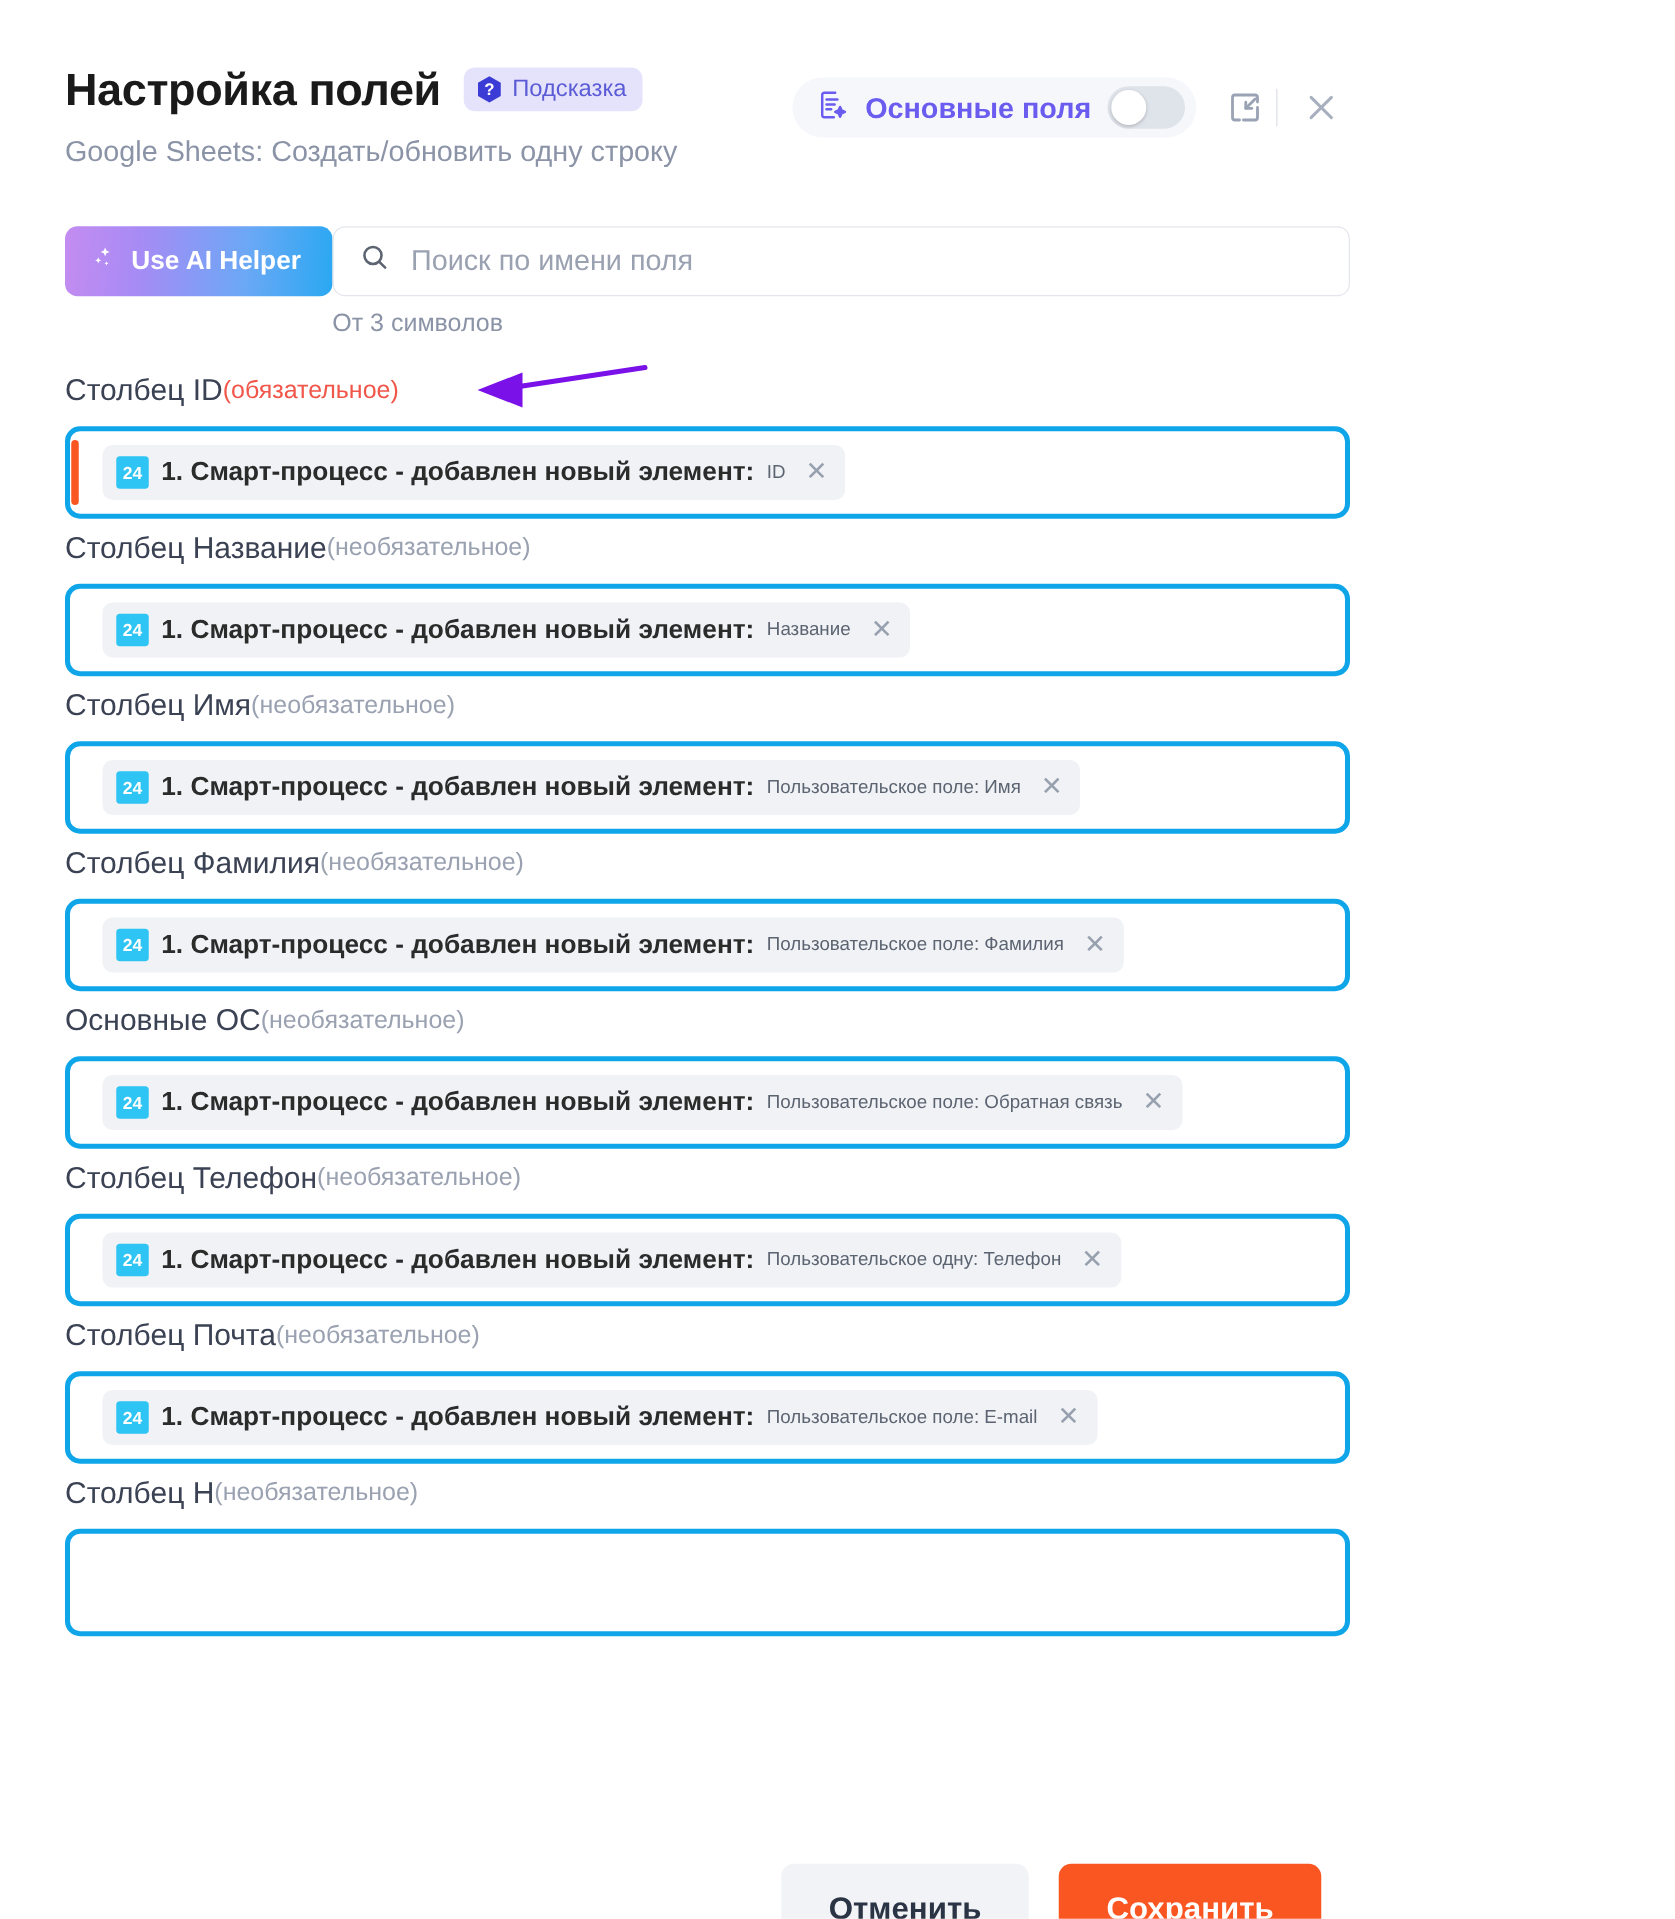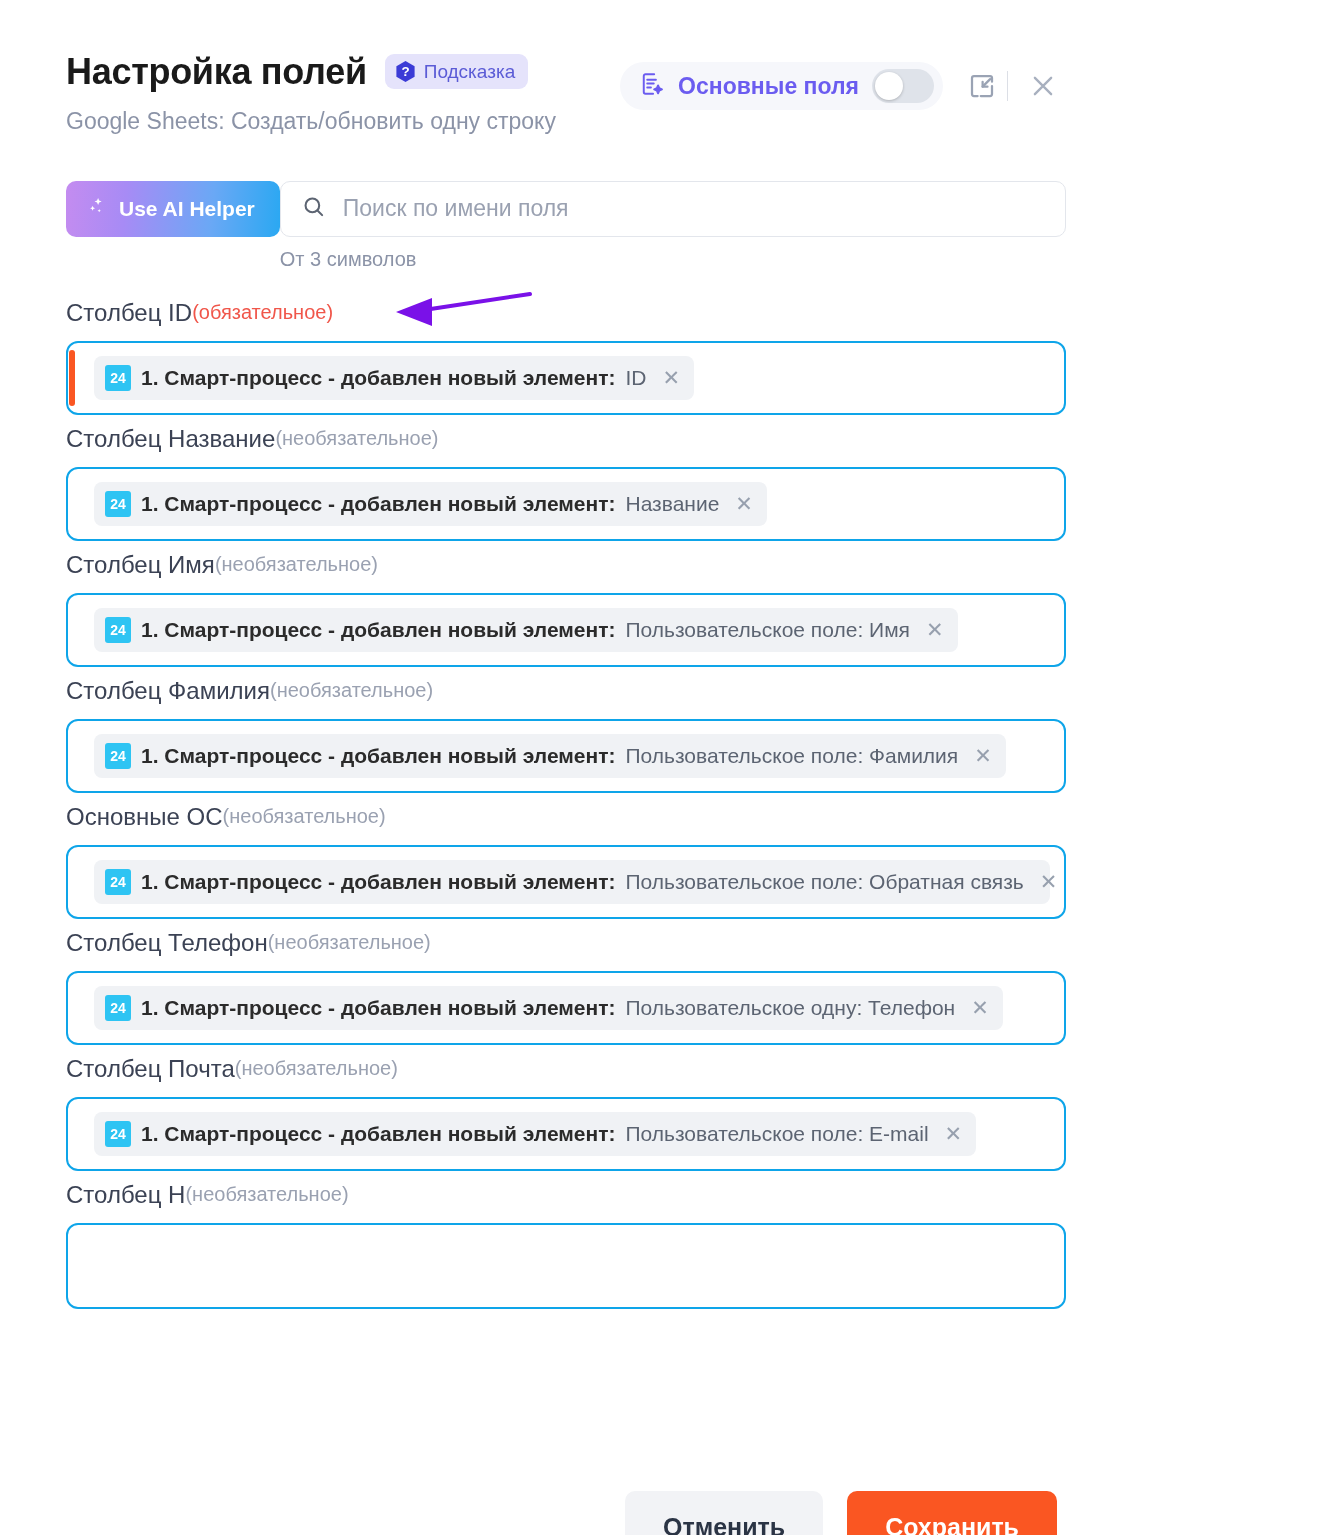--- a/index.html
+++ b/index.html
@@ -10,21 +10,21 @@
     background: #ffffff;
     font-family: "Liberation Sans", sans-serif;
     overflow: hidden;
   }
 
   .page {
     position: relative;
     width: 1132px;
     height: 1535px;
     background: #ffffff;
-    padding: 0 66px;
+    padding: 0 52px;
   }
 
   
   .header-row {
     display: flex;
     align-items: flex-start;
     justify-content: space-between;
     padding-top: 52px;
   }
 
@@ -196,21 +196,21 @@
     color: #f0564a;
   }
   .opt-flag {
     font-size: 20px;
     color: #9aa1b1;
   }
 
   .field-box {
     position: relative;
     min-height: 74px;
-    border: 2px solid #0ea5e9;
+    border: 4px solid #0ea5e9;
     border-radius: 12px;
     background: #ffffff;
     display: flex;
     align-items: center;
     padding: 10px 14px 10px 26px;
   }
   .field-box.required::before {
     content: "";
     position: absolute;
     left: 1px;
@@ -244,21 +244,21 @@
     justify-content: center;
     line-height: 1;
   }
   .chip-source {
     font-size: 21px;
     font-weight: 700;
     color: #2b2b2b;
     white-space: nowrap;
   }
   .chip-field {
-    font-size: 21px;
+    font-size: 15px;
     font-weight: 400;
     color: #5c6472;
     white-space: nowrap;
   }
   .chip-remove {
     margin-left: 6px;
     font-size: 21px;
     color: #97a0ae;
     cursor: pointer;
     line-height: 1;

